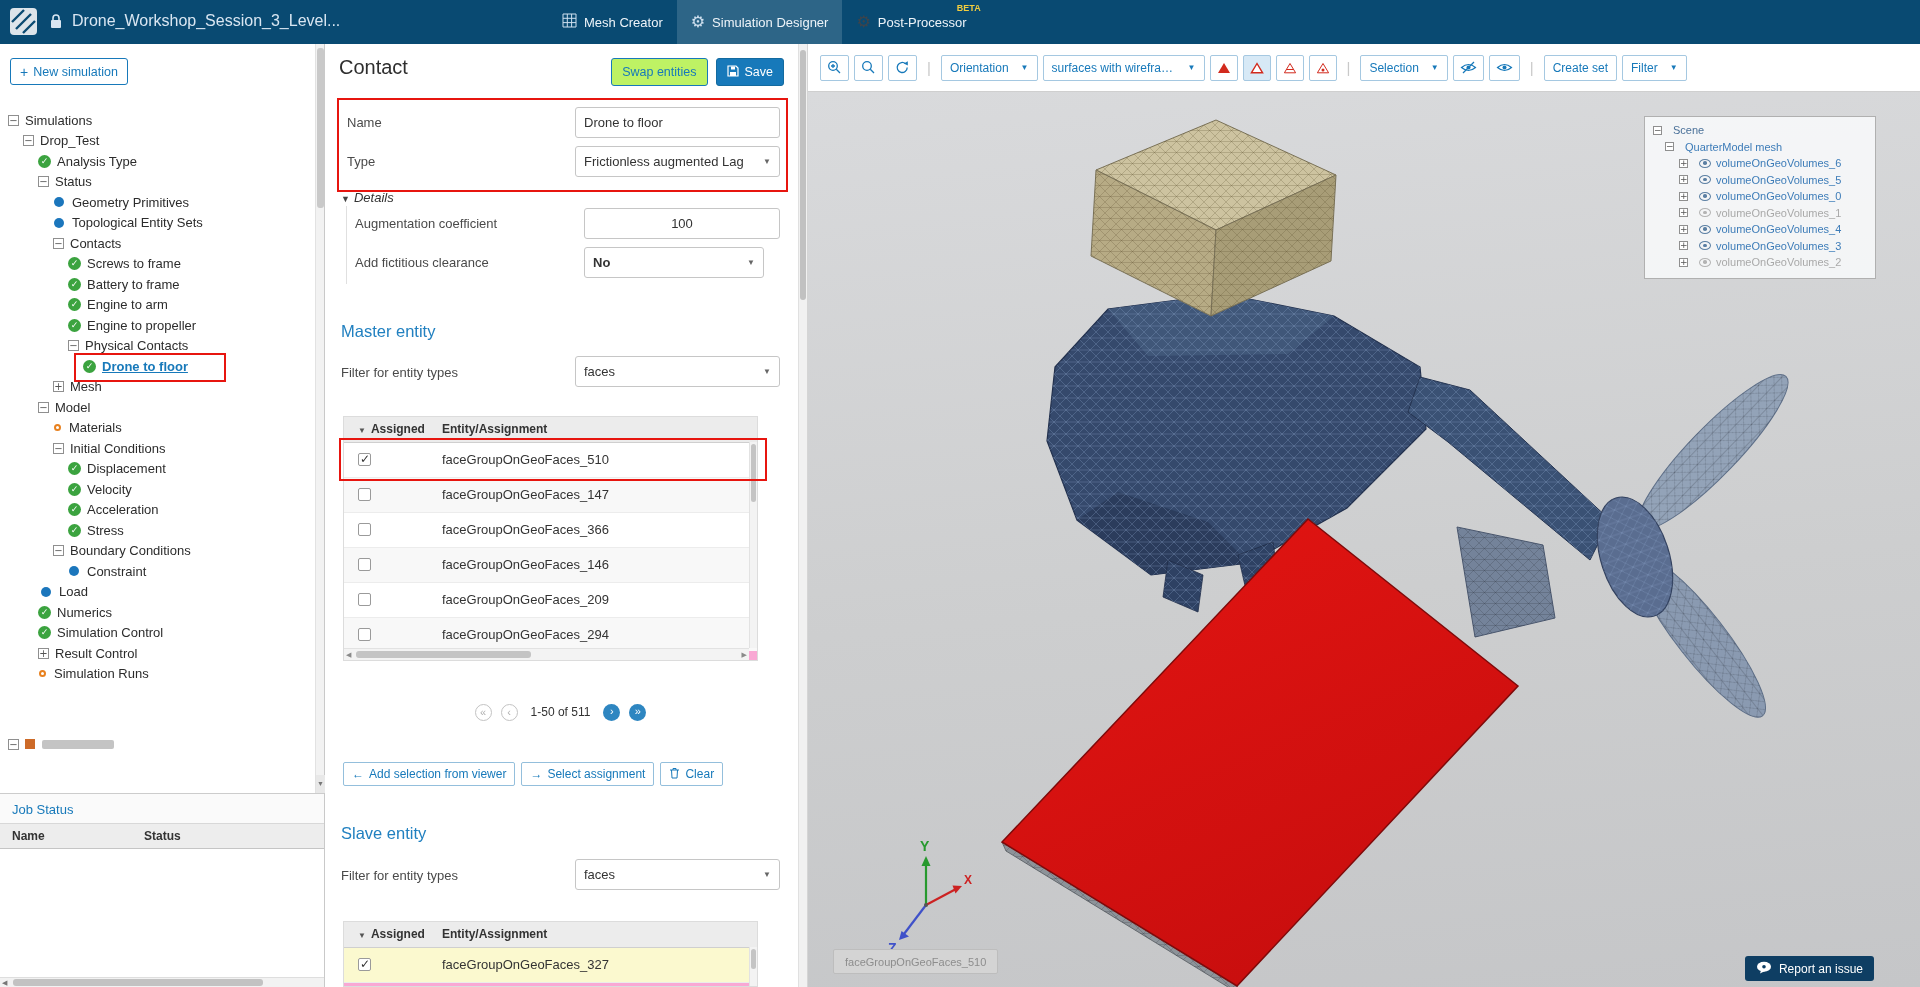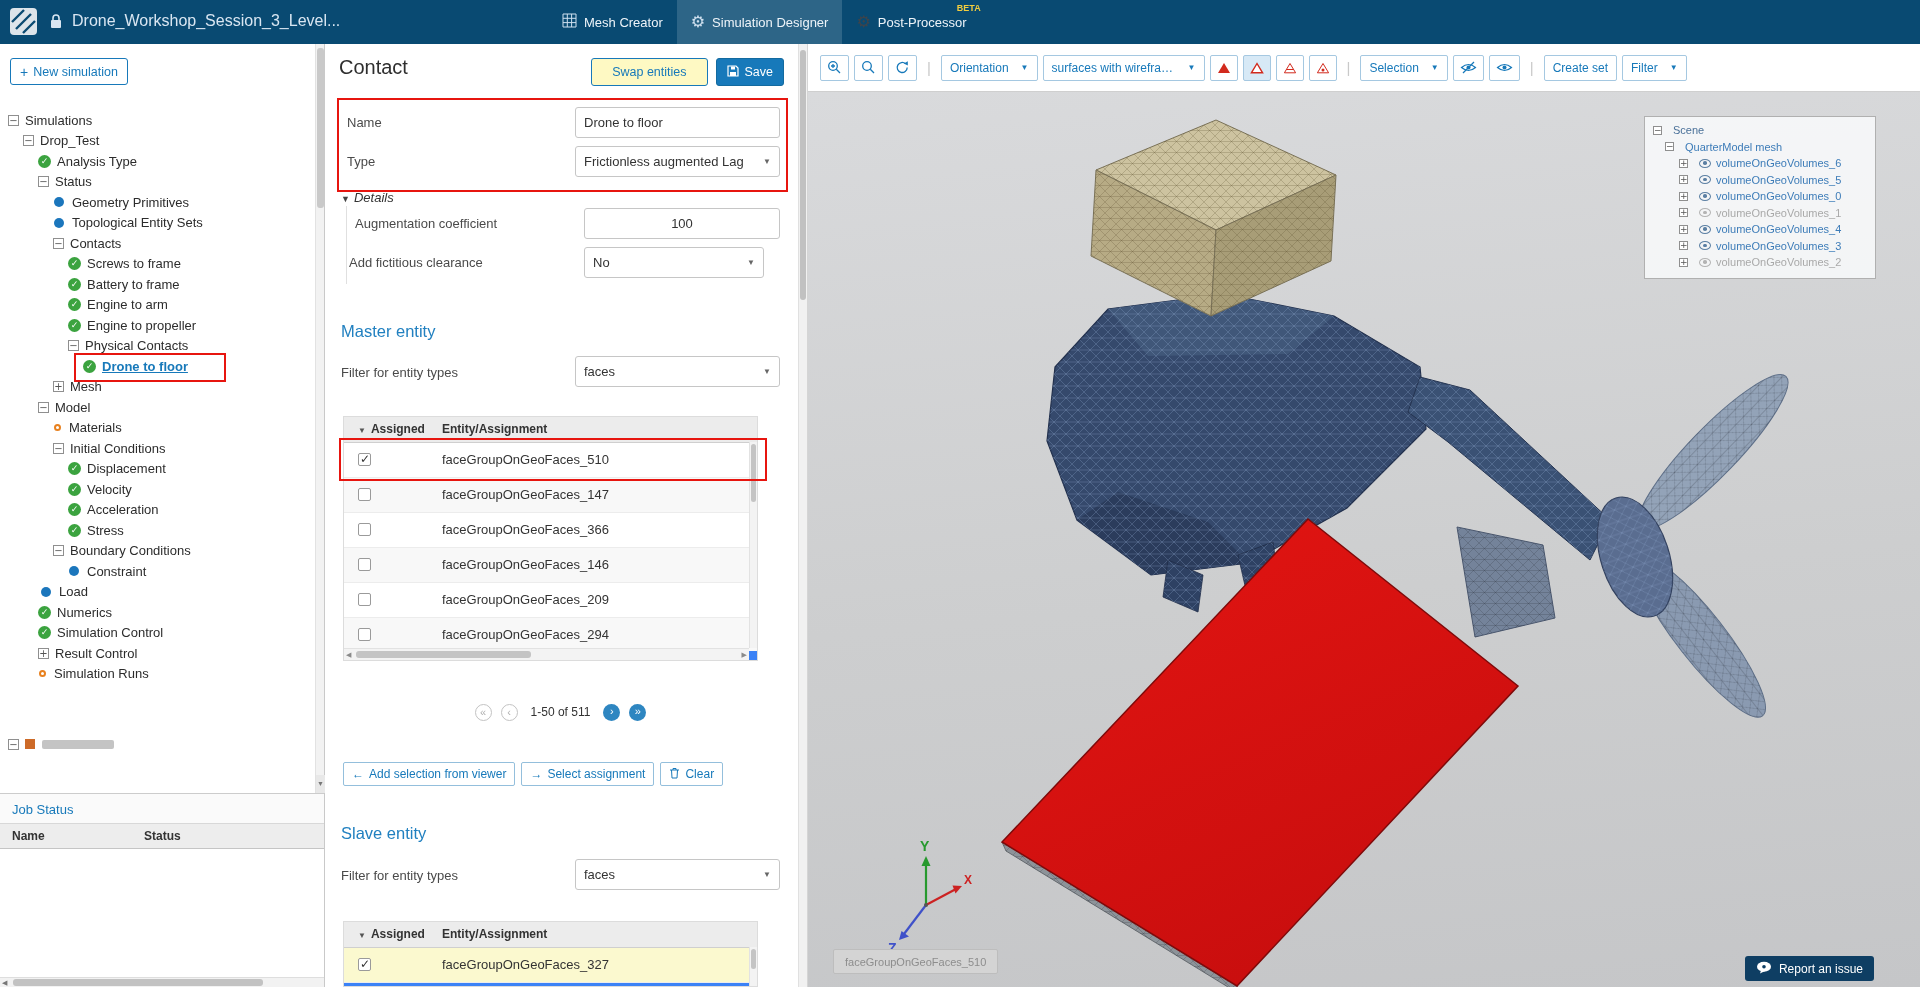--- a/index.html
+++ b/index.html
@@ -48,38 +48,38 @@
   #jobpanel{position:absolute;left:0;top:749px;width:324px;height:184px;background:#fff;border-top:1px solid #cccccc;}
   .job-title{padding:8px 12px 6px;color:#1779ba;font-size:13px;background:#fafafa;}
   .job-cols{height:24px;background:#ededed;border-top:1px solid #d8d8d8;border-bottom:1px solid #c5c5c5;position:relative;
             font-size:12px;font-weight:bold;color:#333;}
   .jc-name{position:absolute;left:12px;top:5px;}
   .jc-status{position:absolute;left:144px;top:5px;}
   
   #panel{position:absolute;left:325px;top:44px;width:473px;height:943px;background:#fff;}
   #contact-title{position:absolute;left:14px;top:12px;font-size:20px;color:#2e2e2e;}
   .hdr-btns{position:absolute;top:14px;right:14px;display:flex;gap:8px;}
-  .btn-outline{height:26px;display:flex;align-items:center;gap:5px;padding:0 20px;border:1px solid #1779ba;border-radius:3px;
-               color:#1779ba;font-size:12.5px;background:#fef9c3;cursor:pointer;}
+  .btn-outline{height:26px;display:flex;align-items:center;gap:5px;padding:0 10px;border:1px solid #1779ba;border-radius:3px;
+               color:#1779ba;font-size:12.5px;background:#bef264;cursor:pointer;}
   .btn-primary{height:26px;display:flex;align-items:center;gap:6px;padding:0 10px;border:1px solid #136a9f;border-radius:3px;
                background:#1779ba;color:#fff;font-size:12.5px;cursor:pointer;}
   .flabel{position:absolute;font-size:13px;color:#4a4a4a;white-space:nowrap;}
   .tinput{position:absolute;height:31px;border:1px solid #c6c6c6;border-radius:3px;font-size:13px;color:#333;
           padding:0 8px;box-sizing:border-box;background:#fff;font-family:inherit;}
   .select{position:absolute;height:31px;border:1px solid #c6c6c6;border-radius:3px;font-size:13px;color:#333;background:#fff;
           display:flex;align-items:center;justify-content:space-between;padding:0 8px;box-sizing:border-box;cursor:pointer;}
   .sel-text{overflow:hidden;white-space:nowrap;text-overflow:ellipsis;}
   .sel-caret{font-size:8px;color:#666;margin-left:6px;flex:none;}
   #details-hdr{position:absolute;left:16px;top:146px;font-size:13px;font-style:italic;color:#333;}
   .dh-tri{font-size:9px;color:#444;font-style:normal;margin-right:4px;}
   #detail-line{position:absolute;left:21px;top:162px;height:78px;border-left:1px solid #e0e0e0;}
   .section-h{position:absolute;font-size:16.5px;color:#2180c0;}
   .annot{position:absolute;border:2px solid #e7150f;z-index:6;pointer-events:none;}
   
-  .etable{position:absolute;left:18px;width:415px;border:1px solid #dcdcdc;background:#3b82f6;box-sizing:border-box;}
+  .etable{position:absolute;left:18px;width:415px;border:1px solid #dcdcdc;background:#f9a8d4;box-sizing:border-box;}
   .thead{height:25px;background:#ececec;border-bottom:1px solid #cfcfcf;position:relative;font-size:12px;font-weight:bold;color:#333;}
   .th-assigned{position:absolute;left:14px;top:5px;}
   .th-entity{position:absolute;left:98px;top:5px;}
   .sort{font-size:8px;color:#555;margin-right:5px;font-weight:normal;}
   .rows{position:relative;overflow:hidden;}
   .trow{height:34px;border-bottom:1px solid #ececec;position:relative;background:#fff;}
   .trow.alt{background:#f8f8f8;}
   .trow.yellow{background:#fbf9cf;}
   .cb{position:absolute;left:14px;top:10px;width:13px;height:13px;border:1px solid #9a9a9a;background:#fff;border-radius:2px;box-sizing:border-box;}
   .cb.checked::after{content:"\2713";position:absolute;left:1px;top:-2px;font-size:12px;color:#333;}
@@ -346,22 +346,22 @@
       <span class="sel-text">Frictionless augmented Lag</span>
         <span class="sel-caret">▼</span>
     </div>
 
     <div id="details-hdr">
       <span class="dh-tri">▼</span><span>Details</span>
     </div>
     <div id="detail-line"></div>
     <span class="flabel" style="left:30px;top:172px;">Augmentation coefficient</span>
     <input class="tinput" style="left: 259px; top: 164px; width: 196px; text-align: center;" value="100">
-    <span class="flabel" style="left:24px;top:211px;">Add fictitious clearance</span>
-    <div class="select" style="left:259px;top:203px;width:180px;">
+    <span class="flabel" style="left:30px;top:211px;">Add fictitious clearance</span>
+    <div class="select" style="left:259px;top:203px;width:180px;font-weight:bold;">
       <span class="sel-text">No</span>
         <span class="sel-caret">▼</span>
     </div>
 
     <div class="section-h" style="left:16px;top:278px;">Master entity</div>
     <span class="flabel" style="left:16px;top:321px;">Filter for entity types</span>
     <div class="select" style="left:250px;top:312px;width:205px;">
       <span class="sel-text">faces</span>
         <span class="sel-caret">▼</span>
     </div>

